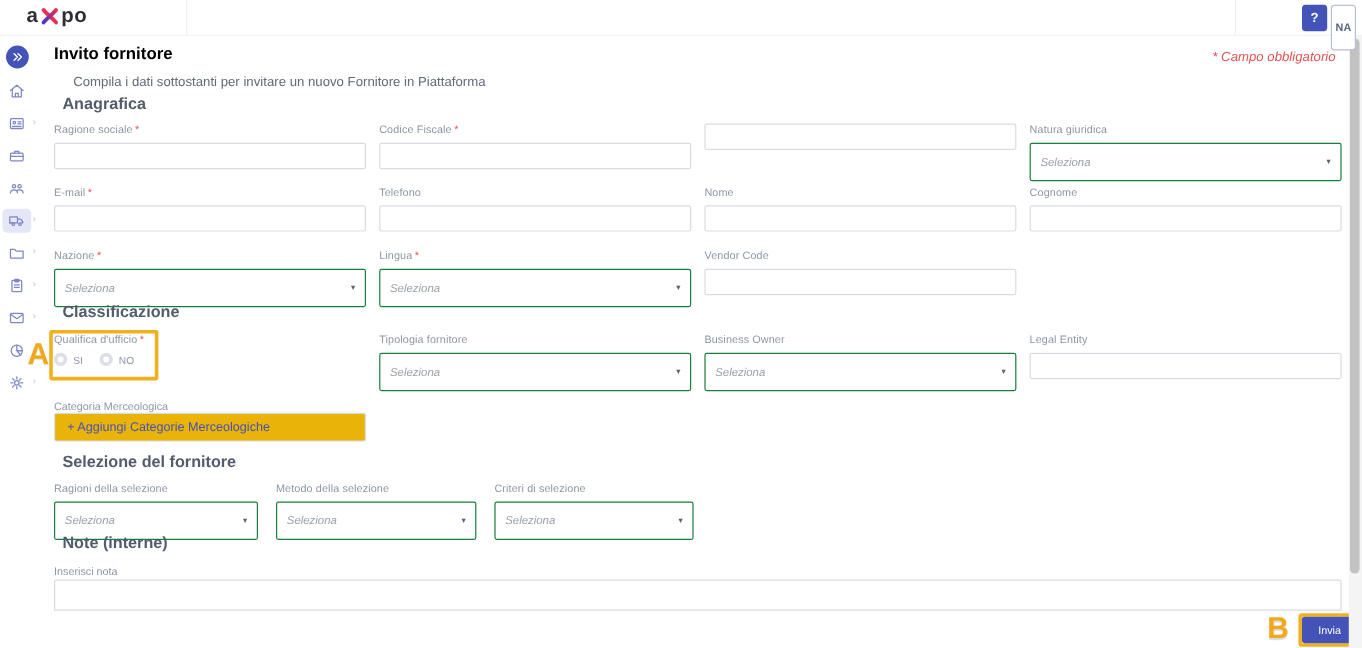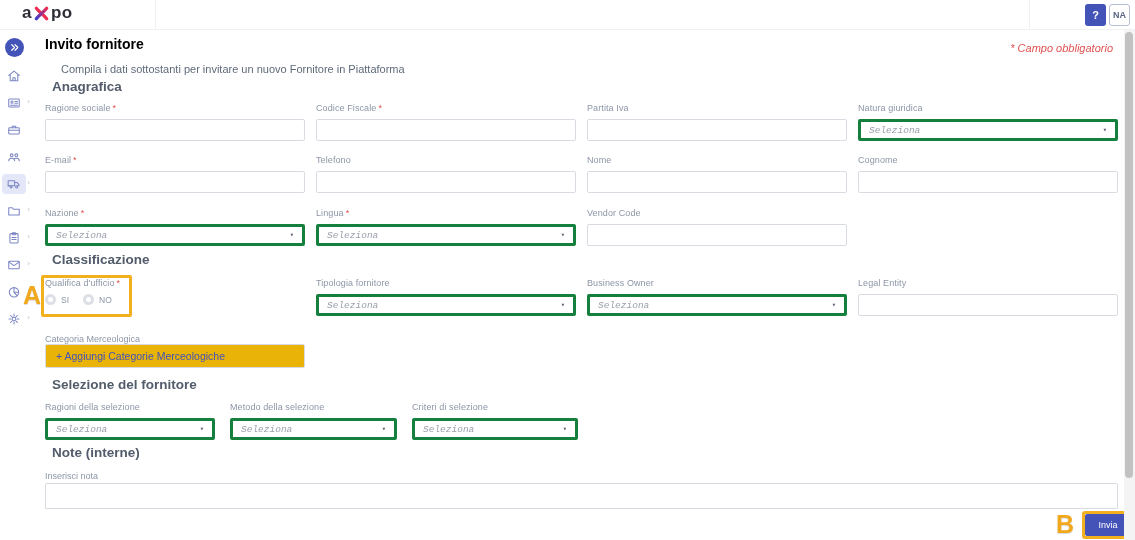--- a/index.html
+++ b/index.html
@@ -6,21 +6,21 @@
   html,body{width:1135px;height:540px;}
   body{font-family:"Liberation Sans","DejaVu Sans",sans-serif;background:#fff;position:relative;overflow:hidden;color:#3a4356;}
 
   
   .header{position:absolute;top:0;left:0;width:1135px;height:30px;background:#fff;border-bottom:1px solid #f1f1f3;z-index:5;}
   .logo{position:absolute;left:22px;top:3px;display:flex;align-items:center;font-weight:700;font-size:17px;color:#2e2e36;letter-spacing:.5px;cursor:pointer;}
   .logo svg{margin:0 1px;}
   .hdr-div{position:absolute;top:0;height:30px;border-left:1px solid #f1f1f3;}
   .hdr-div.d1{left:155px;} .hdr-div.d2{left:1029px;}
   .help-btn{position:absolute;right:29px;top:4px;width:21px;height:22px;background:#4353b8;color:#fff;border:none;border-radius:3px;font-size:11px;font-weight:700;cursor:pointer;font-family:inherit;}
-  .user-btn{position:absolute;right:5px;top:4px;width:21px;height:22px;background:#fff;color:#5a6584;border:1px solid #b9bfd6;border-radius:3px;font-size:9px;font-weight:700;cursor:pointer;font-family:inherit;}
+  .user-btn{position:absolute;right:5px;top:4px;width:21px;height:38px;background:#fff;color:#5a6584;border:1px solid #b9bfd6;border-radius:3px;font-size:9px;font-weight:700;cursor:pointer;font-family:inherit;}
 
   
   .sidebar{position:absolute;top:30px;left:0;width:28px;bottom:0;background:#fff;display:flex;flex-direction:column;align-items:center;padding-top:8px;z-index:4;}
   .sb-item{position:relative;width:24px;height:20px;margin-bottom:7px;display:flex;align-items:center;justify-content:center;cursor:pointer;border-radius:4px;}
   .sb-item svg{width:14px;height:14px;stroke:#7d87c5;fill:none;stroke-width:1.8;stroke-linecap:round;stroke-linejoin:round;}
   .sb-item.active{background:#e4e7f8;}
   .sb-item .chev{position:absolute;right:-4px;top:5px;font-size:8px;color:#c0c5d2;line-height:1;}
   .sb-toggle{width:19px;height:19px;background:#4353b8;border-radius:50%;margin-bottom:9px;display:flex;align-items:center;justify-content:center;cursor:pointer;}
   .sb-toggle svg{width:11px;height:11px;stroke:#fff;fill:none;stroke-width:2.2;stroke-linecap:round;stroke-linejoin:round;}
 
@@ -31,21 +31,21 @@
   .section-title{position:absolute;left:52px;font-size:13.5px;color:#525c6b;}
   .st-anagrafica{top:79px;} .st-classificazione{top:252px;} .st-selezione{top:377px;} .st-note{top:445px;}
 
   
   .form-row{position:absolute;left:45px;display:grid;grid-template-columns:repeat(4,260px);column-gap:11px;}
   .row1{top:103px;} .row2{top:155px;} .row3{top:208px;} .row4{top:278px;}
   .row5{top:402px;grid-template-columns:170px 167px 166px;column-gap:15px;}
   .fld-label{display:block;font-size:9px;color:#8d96a6;margin-bottom:6px;letter-spacing:.1px;}
   .req{color:#e05252;margin-left:2px;}
   .txt-input{width:100%;height:22px;border:1px solid #d8dce2;border-radius:2px;background:#fff;font-family:inherit;font-size:10px;padding:0 6px;color:#3a4356;}
-  .select{width:100%;height:22px;border:3px solid #15803d;border-radius:2px;background:#fff;display:flex;align-items:center;justify-content:space-between;padding:0 8px;cursor:pointer;font-family:Liberation Mono, monospace;}
+  .select{width:100%;height:32px;border:1px solid #15803d;border-radius:2px;background:#fff;display:flex;align-items:center;justify-content:space-between;padding:0 8px;cursor:pointer;}
   .select .ph{font-size:9.5px;font-style:italic;color:#9aa0ab;}
   .select .arrow{font-size:7px;color:#5a6474;}
   .radio-group{display:flex;align-items:center;gap:14px;margin-top:3px;}
   .radio-opt{display:flex;align-items:center;gap:5px;cursor:pointer;}
   .radio-circle{width:11px;height:11px;border-radius:50%;border:3px solid #dcdfe5;background:#fff;}
   .radio-opt span.rlabel{font-size:8.5px;color:#8d96a6;}
 
   .cat-label{position:absolute;left:45px;top:334px;font-size:9px;color:#8d96a6;}
   .cat-add-btn{position:absolute;left:45px;top:344px;width:260px;height:24px;border:1px solid #d8dce2;border-radius:2px;background:#eab308;color:#4353b8;font-size:10.5px;text-align:left;padding:0 10px;cursor:pointer;font-family:inherit;}
 
@@ -176,21 +176,20 @@
 <div class="form-row row1">
   <div class="field">
     <span class="fld-label"><span>Ragione sociale</span><span class="req">*</span></span>
     <input class="txt-input" type="text" style="">
   </div>
   <div class="field">
     <span class="fld-label"><span>Codice Fiscale</span><span class="req">*</span></span>
     <input class="txt-input" type="text" style="">
   </div>
   <div class="field">
-    <span class="fld-label">Partita Iva</span>
     <input class="txt-input" type="text" style="">
   </div>
   <div class="field">
     <span class="fld-label">Natura giuridica</span>
     <div class="select">
       <span class="ph">Seleziona</span>
       <span class="arrow">▾</span>
     </div>
   </div>
 </div>

